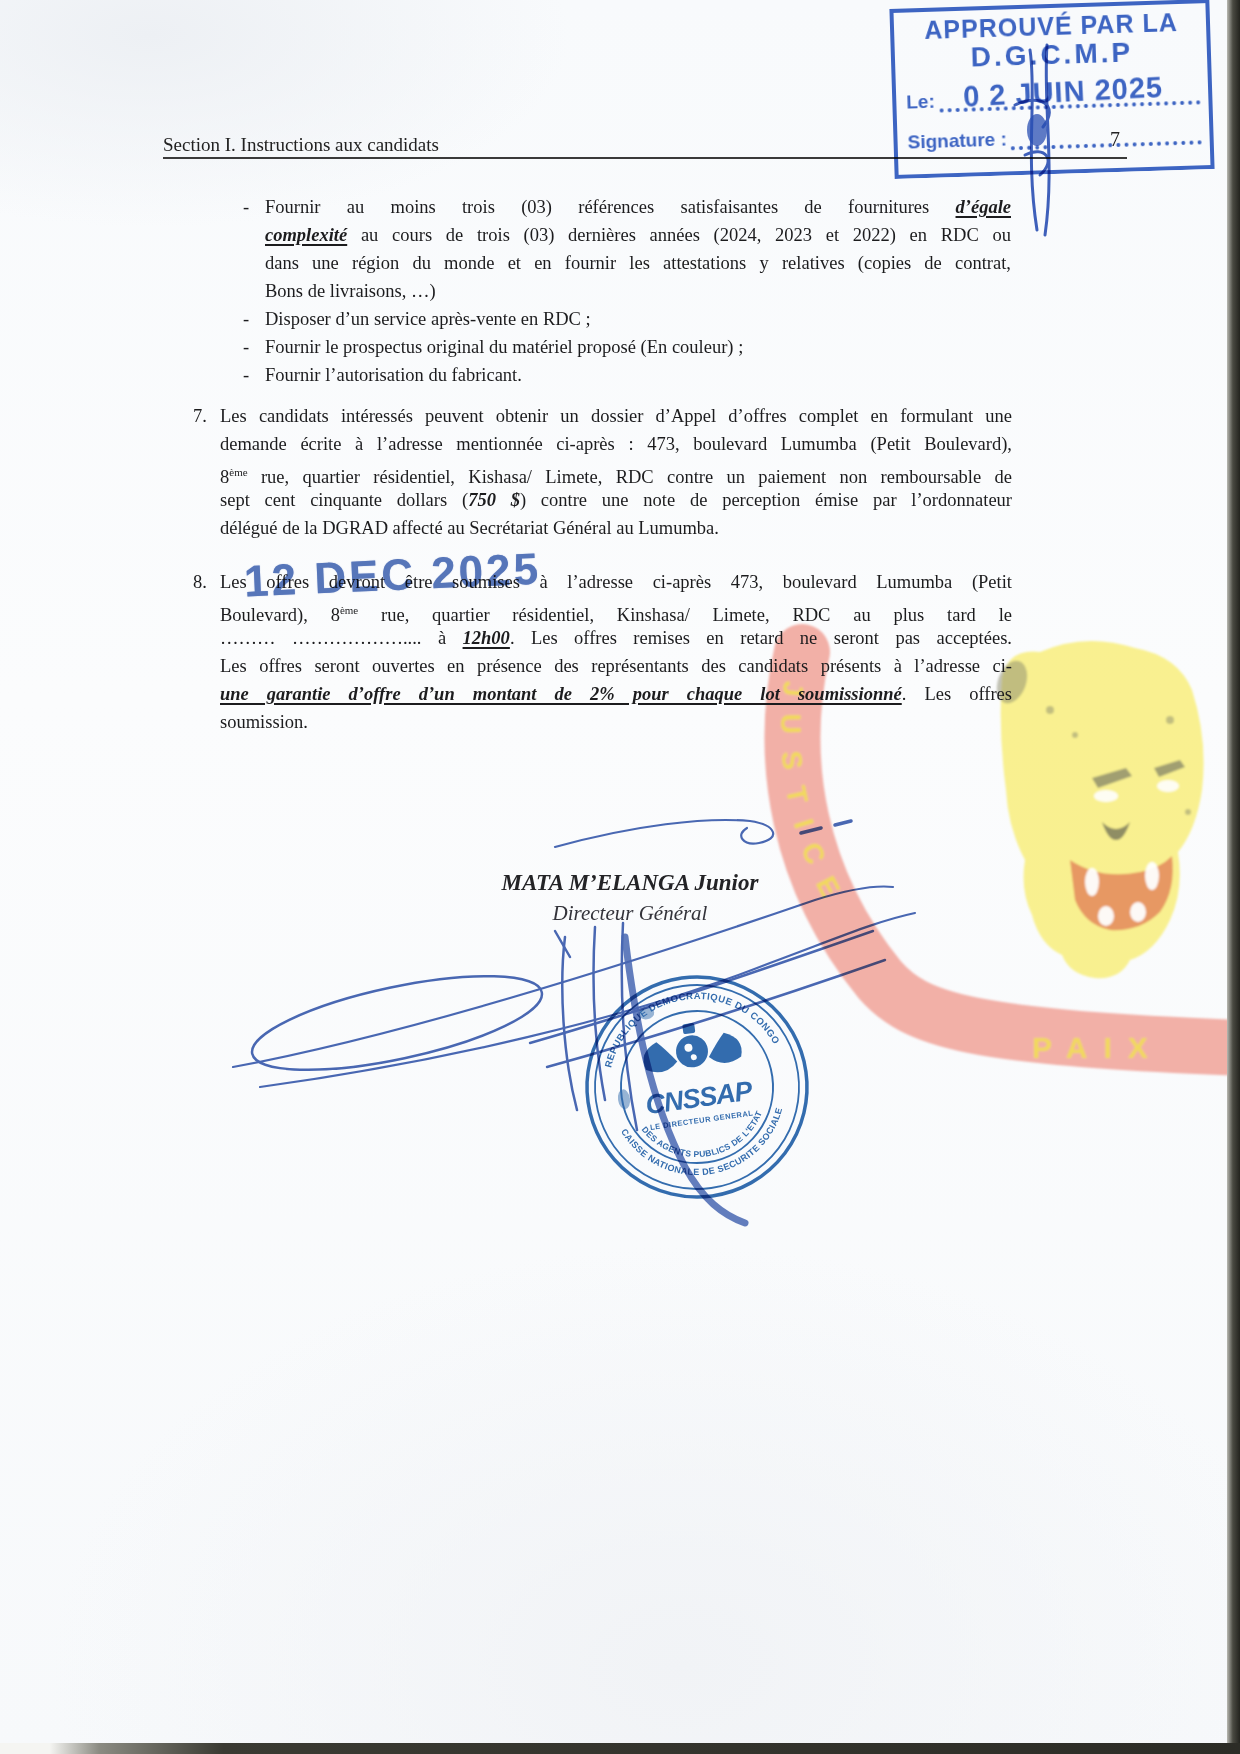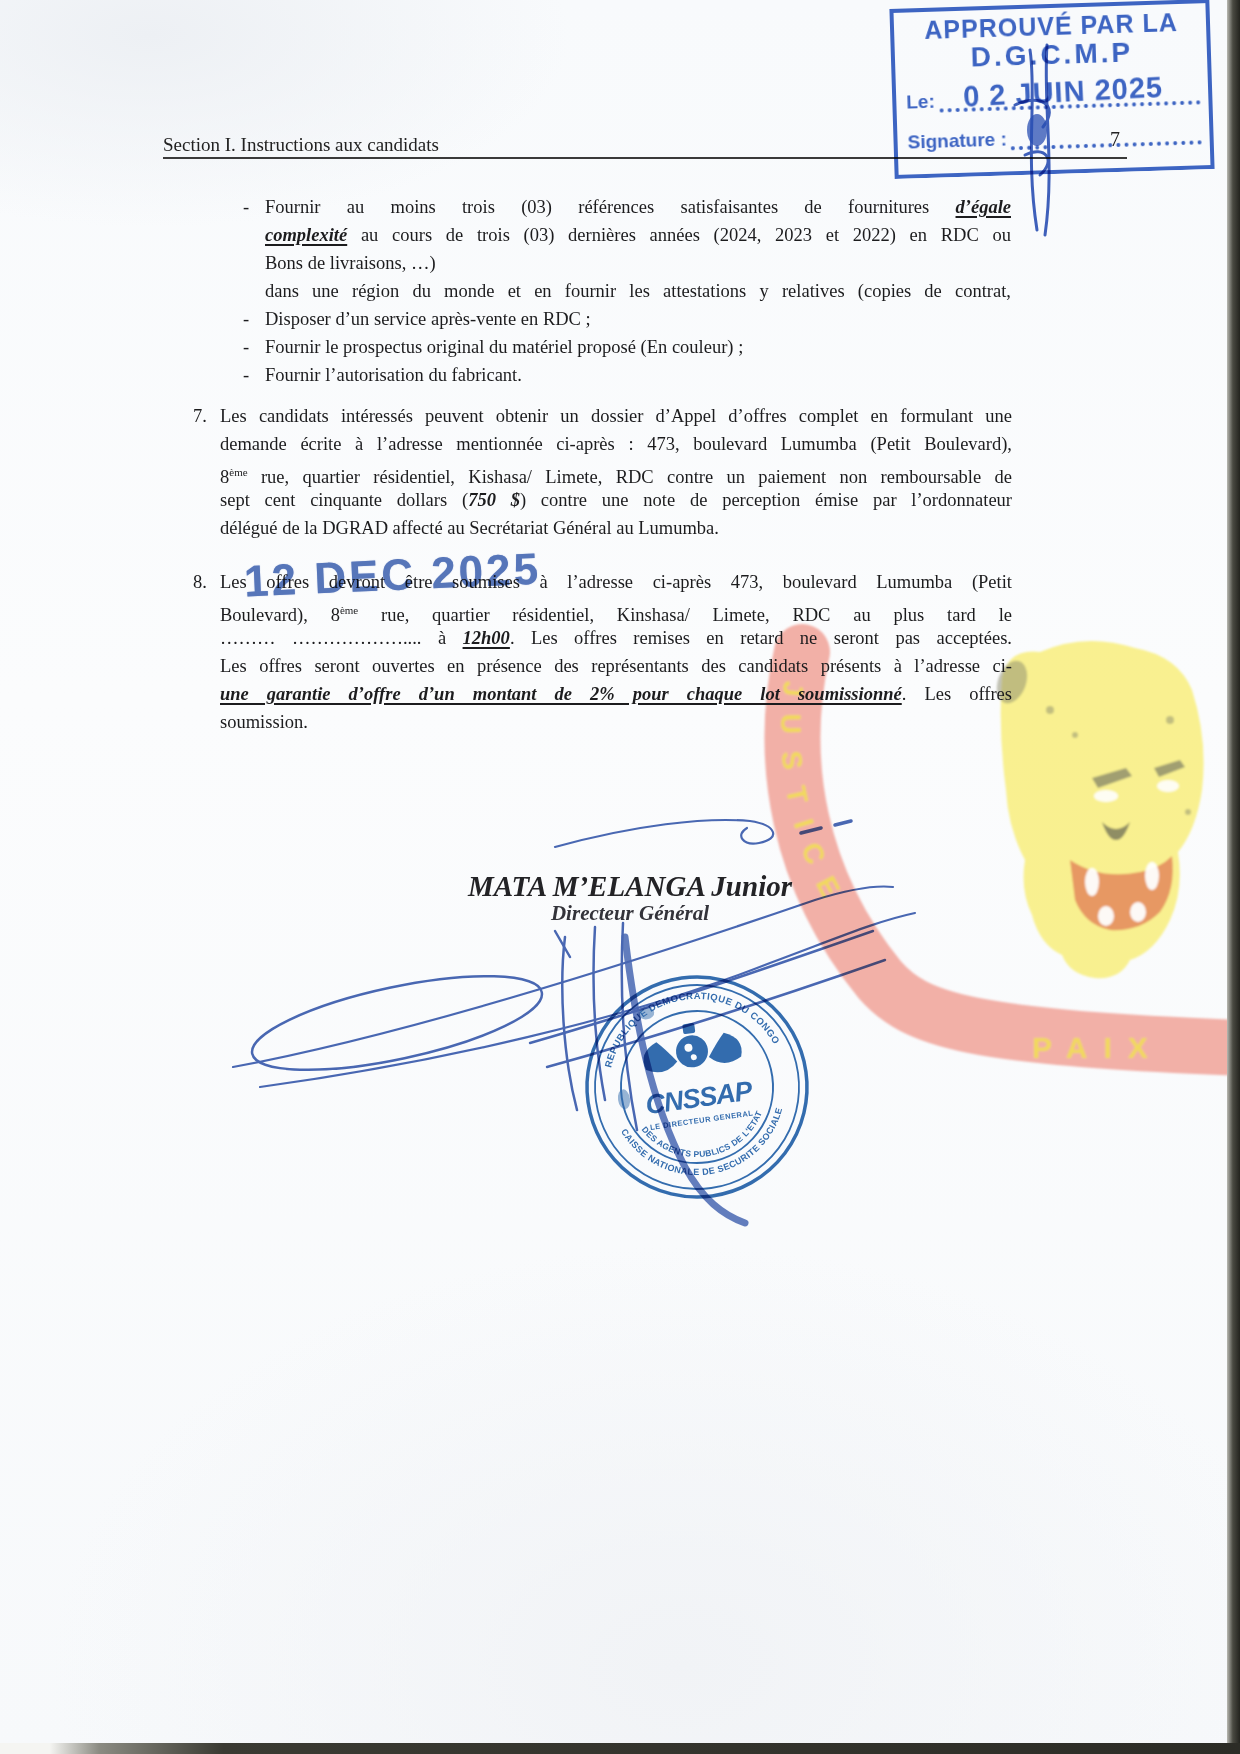--- a/index.html
+++ b/index.html
@@ -36,24 +36,24 @@
   .dash{position:absolute;left:-22px;top:0;line-height:28px;}
   .numpara{position:absolute;left:220px;width:792px;font-size:18.5px;z-index:2;}
   .p7{top:402px;}
   .p8{top:568px;}
   .num{position:absolute;left:-27px;top:0;line-height:28px;}
   
   .datestamp{position:absolute;left:244px;top:550px;font-family:"Liberation Sans",sans-serif;
     font-weight:bold;font-size:44px;letter-spacing:3px;color:#4668b4;transform:rotate(-2.5deg);
     z-index:4;mix-blend-mode:multiply;opacity:.9;text-shadow:0 0 1px rgba(70,104,180,.6);}
   
-  .signame{position:absolute;left:330px;top:870px;width:600px;text-align:center;font-size:29px;
+  .signame{position:absolute;left:330px;top:870px;width:600px;text-align:center;font-size:23px;
     font-weight:bold;font-style:italic;color:#232326;z-index:2;}
   .sigtitle{position:absolute;left:330px;top:901px;width:600px;text-align:center;font-size:21px;
-    font-weight:700;font-style:italic;color:#33333a;z-index:2;}
+    font-weight:400;font-style:italic;color:#33333a;z-index:2;}
   .ink{position:absolute;z-index:4;mix-blend-mode:multiply;}
   .wm{position:absolute;z-index:1;}
   
   .redge{position:absolute;right:0;top:0;width:13px;height:1754px;z-index:7;
     background:linear-gradient(90deg,#b9b9b2 0%,#4a4a42 45%,#23231e 100%);}
   .bedge{position:absolute;left:0;bottom:0;width:1240px;height:11px;z-index:7;
     background:linear-gradient(90deg,#f5f5f2 0%,#f5f5f2 4%,#8b8b82 8%,#3a3a32 18%,#2c2c26 100%);}
 </style>
 </head>
 <body>
@@ -121,22 +121,22 @@
     </g>
     <ellipse cx="52" cy="95" rx="10" ry="16" fill="#2b50b5" opacity="0.75"></ellipse>
   </svg>
 
   <div class="bullets">
     <div class="bullet">
       <span class="dash">-</span>
       <div>
           <div class="tl jl"><span>Fournir au moins trois (03) références satisfaisantes de fournitures </span><span class="b u">d’égale</span></div>
           <div class="tl jl"><span class="b u">complexité</span><span> au cours de trois (03) dernières années (2024, 2023 et 2022) en RDC ou</span></div>
+          <div class="tl jl"><span>dans une région du monde et en fournir les attestations y relatives (copies de contrat,</span></div>
           <div class="tl"><span>Bons de livraisons, …)</span></div>
-          <div class="tl jl"><span>dans une région du monde et en fournir les attestations y relatives (copies de contrat,</span></div>
         </div>
     </div>
     <div class="bullet">
       <span class="dash">-</span>
       <div>
           <div class="tl"><span>Disposer d’un service après-vente en RDC ;</span></div>
         </div>
     </div>
     <div class="bullet">
       <span class="dash">-</span>

